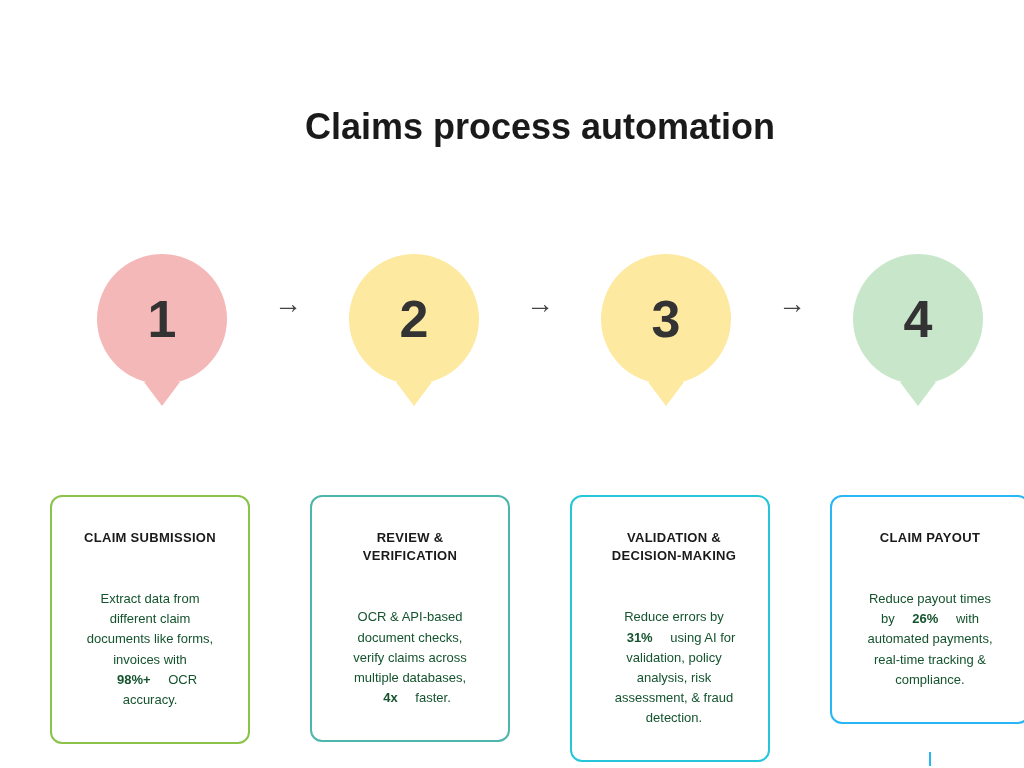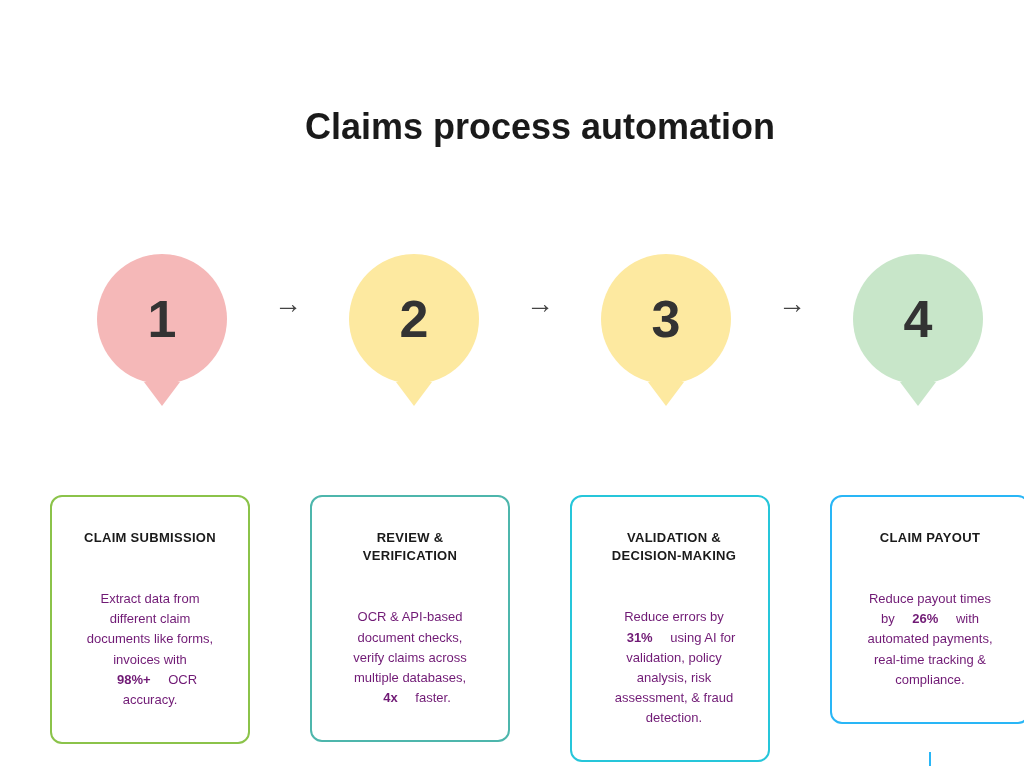--- a/index.html
+++ b/index.html
@@ -140,21 +140,21 @@
       font-size: 13px;
       font-weight: 800;
       color: #1a1a1a;
       text-transform: uppercase;
       letter-spacing: 0.3px;
       line-height: 1.4;
     }
 
     .card-body {
       font-size: 13px;
-      color: #701a75;
+      color: #14532d;
       line-height: 1.55;
     }
 
     .card-body strong {
       font-weight: 800;
     }
 
     .card-dot {
       width: 10px;
       height: 10px;

